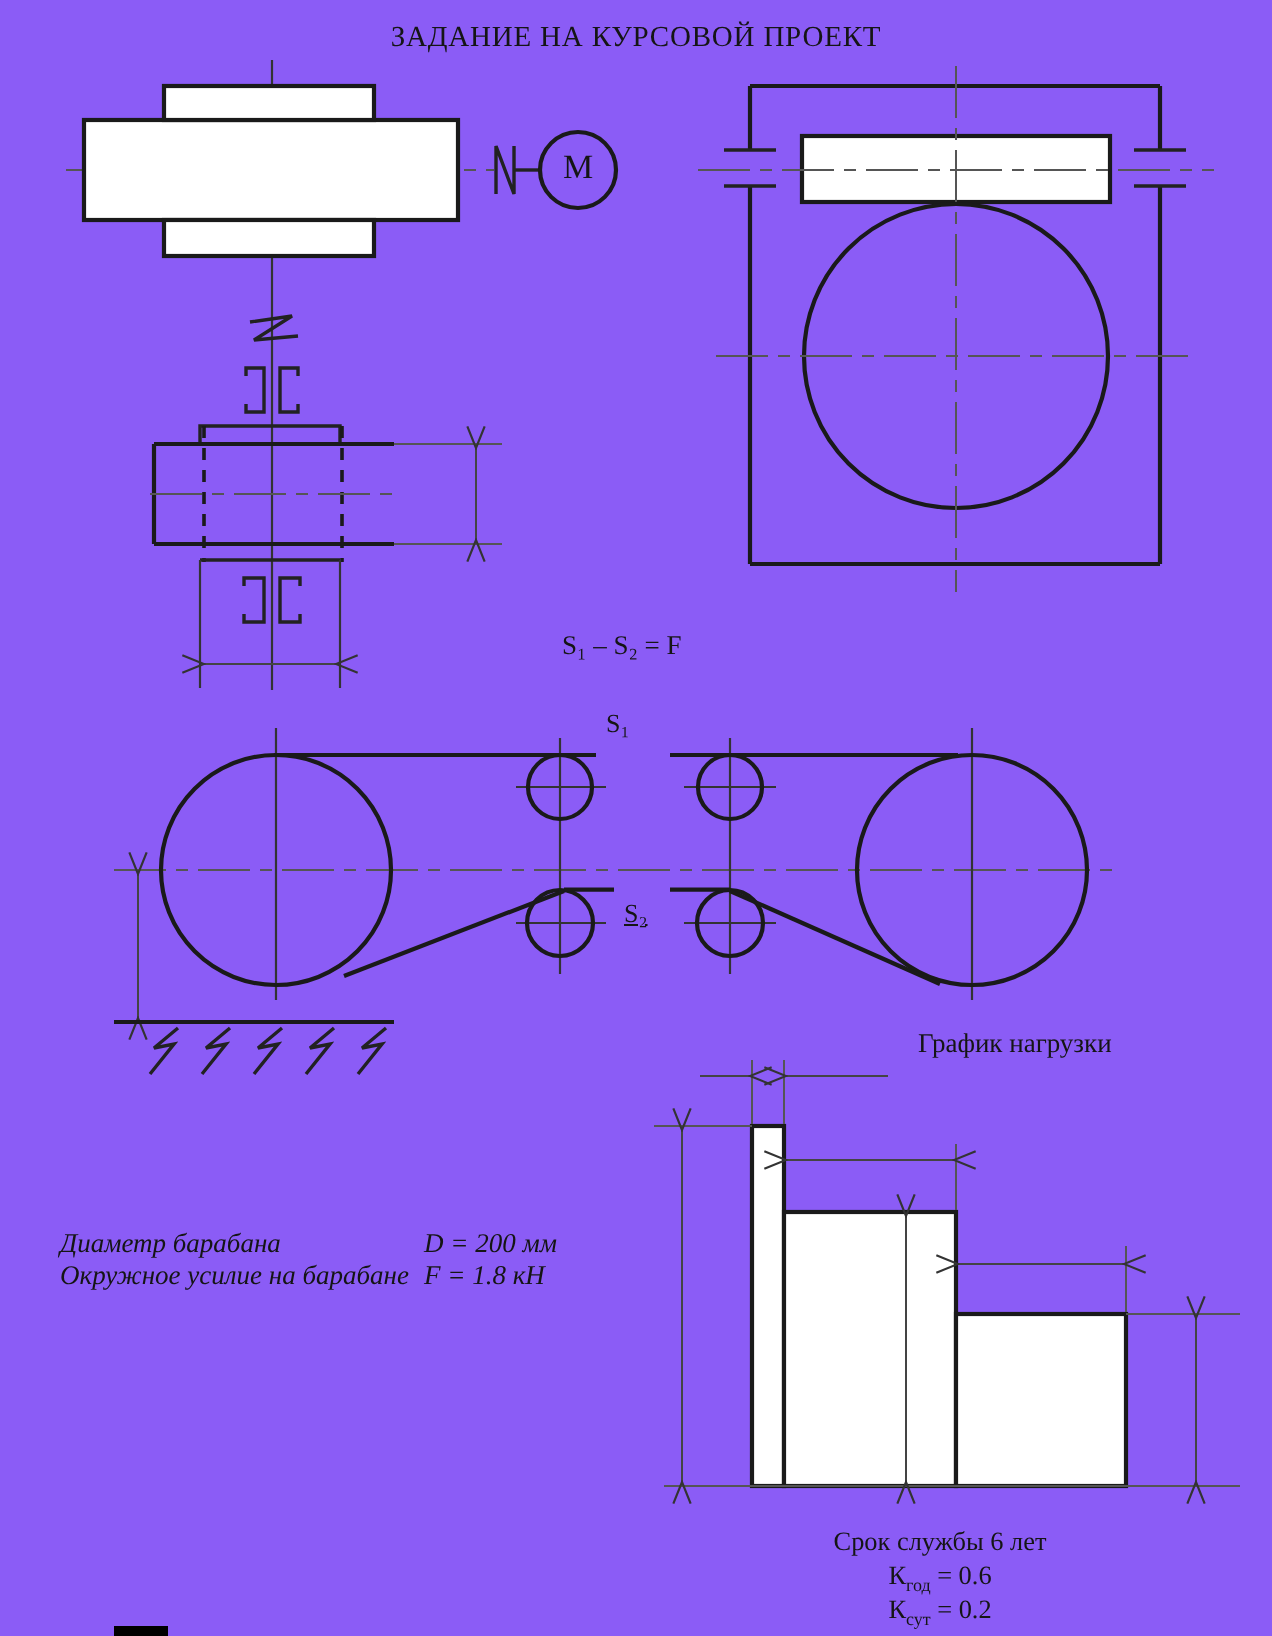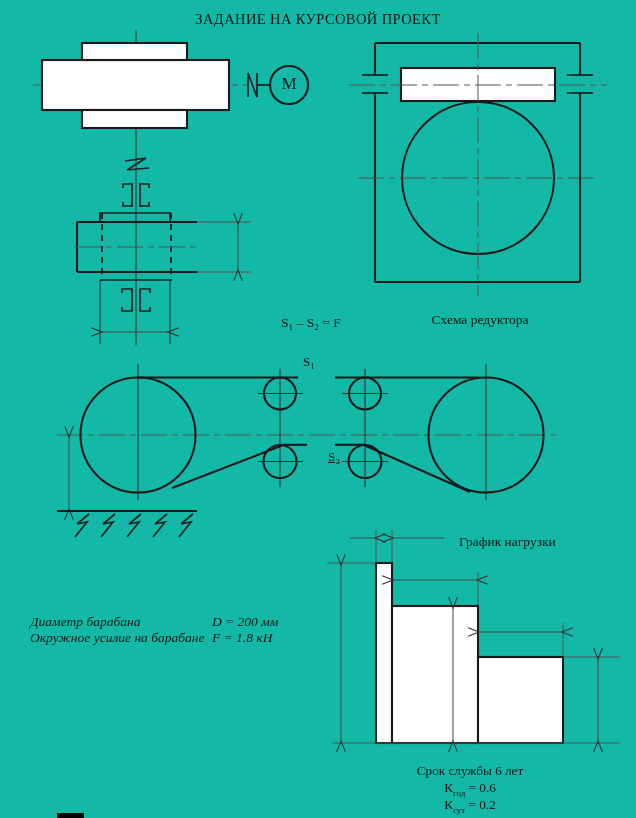--- a/index.html
+++ b/index.html
@@ -1,16 +1,16 @@
 <!DOCTYPE html>
 <html><head>
 <meta charset="utf-8">
 <style>
   html,body{margin:0;padding:0;background:#fff;}
-  .page{position:relative;width:636px;height:818px;background:#14b8a6;overflow:hidden;
+  .page{position:relative;width:636px;height:818px;background:#8b5cf6;overflow:hidden;
         font-family:"Liberation Serif","DejaVu Serif",serif;color:#111;}
   svg{position:absolute;left:0;top:0;}
   .t{position:absolute;white-space:nowrap;color:#151515;}
   .title{left:0;top:11px;width:636px;text-align:center;font-size:14.5px;letter-spacing:.4px;}
   .cap{font-size:13.5px;}
   .lbl{font-size:13px;}
   .params{left:30px;top:614px;font-size:13.5px;line-height:16px;font-style:italic;}
   .params .pl{display:inline-block;width:182px;}
   .notes{left:30px;top:749px;font-size:13.8px;line-height:17.3px;}
   .service{left:380px;top:763px;width:180px;text-align:center;font-size:13.2px;line-height:16.8px;}
@@ -135,27 +135,26 @@
       <line class="dim" x1="453" y1="608" x2="453" y2="741" marker-start="url(#ah)" marker-end="url(#ah)"></line>
       <line class="dim" x1="479" y1="632" x2="562" y2="632" marker-start="url(#ah)" marker-end="url(#ah)"></line>
       <line class="dim" x1="598" y1="659" x2="598" y2="741" marker-start="url(#ah)" marker-end="url(#ah)"></line>
     </g>
   </svg>
 
   <div class="t title">ЗАДАНИЕ НА КУРСОВОЙ ПРОЕКТ</div>
 
   <div class="t" style="left:278px;top:74px;width:22px;text-align:center;font-size:17px;">M</div>
 
-  <div class="t cap" style="left:399px;top:312px;width:162px;text-align:center;">Схема редуктора</div>
 
   <div class="t cap" style="left:281px;top:315px;">S₁ – S₂ = F</div>
   <div class="t lbl" style="left:303px;top:354px;text-align:center;">S₁</div>
-  <div class="t lbl" style="left:328px;top:449px;text-decoration:underline;">S₂</div>
+  <div class="t lbl" style="left:312px;top:449px;text-decoration:underline;">S₂</div>
 
-  <div class="t cap" style="left:459px;top:534px;">График нагрузки</div>
+  <div class="t cap" style="left:459px;top:514px;">График нагрузки</div>
 
   <div class="t params">
     <div>
       <span class="pl">Диаметр барабана</span><span>D = 200 мм</span>
     </div>
     <div>
       <span class="pl">Окружное усилие на барабане</span><span>F = 1.8 кН</span>
     </div>
   </div>
 

